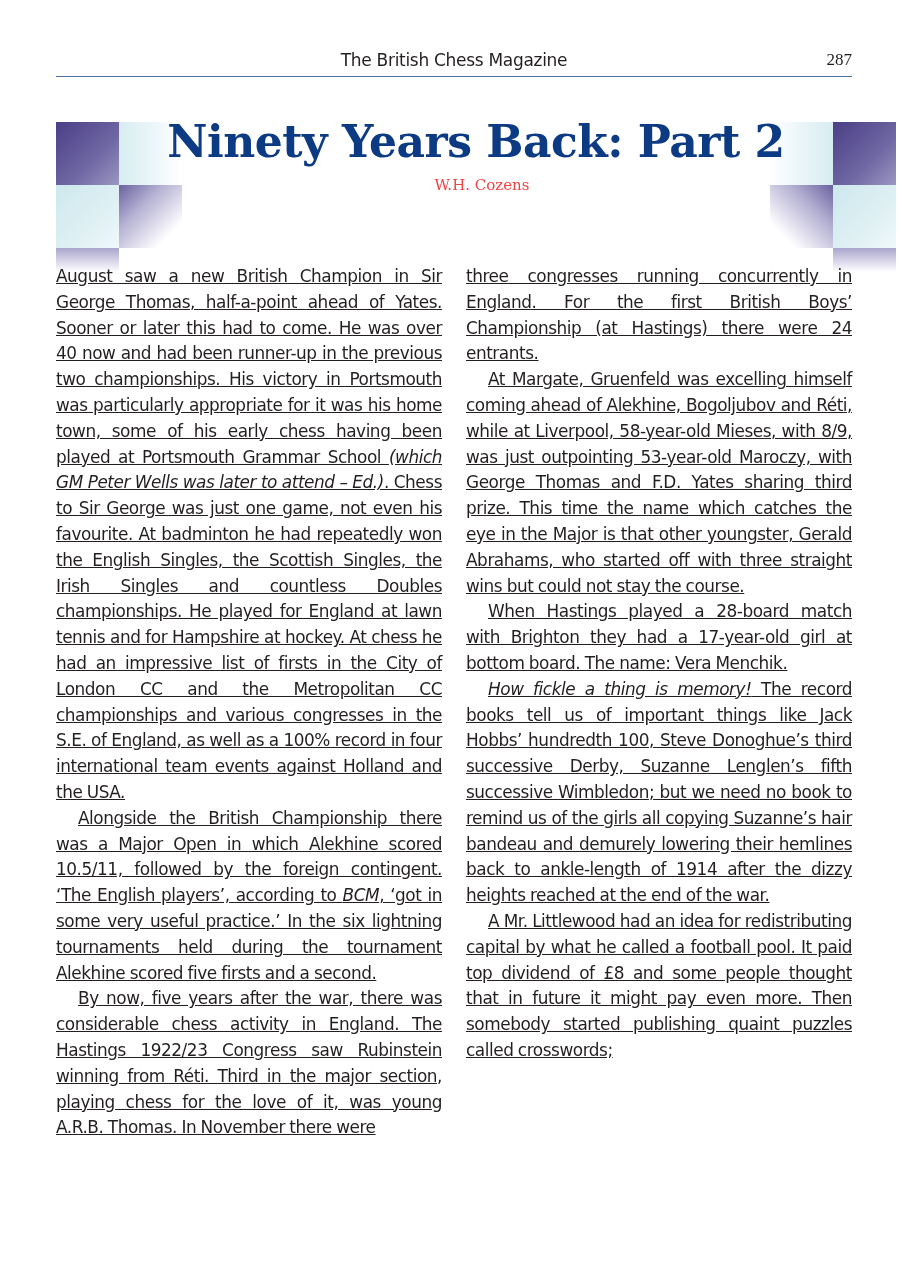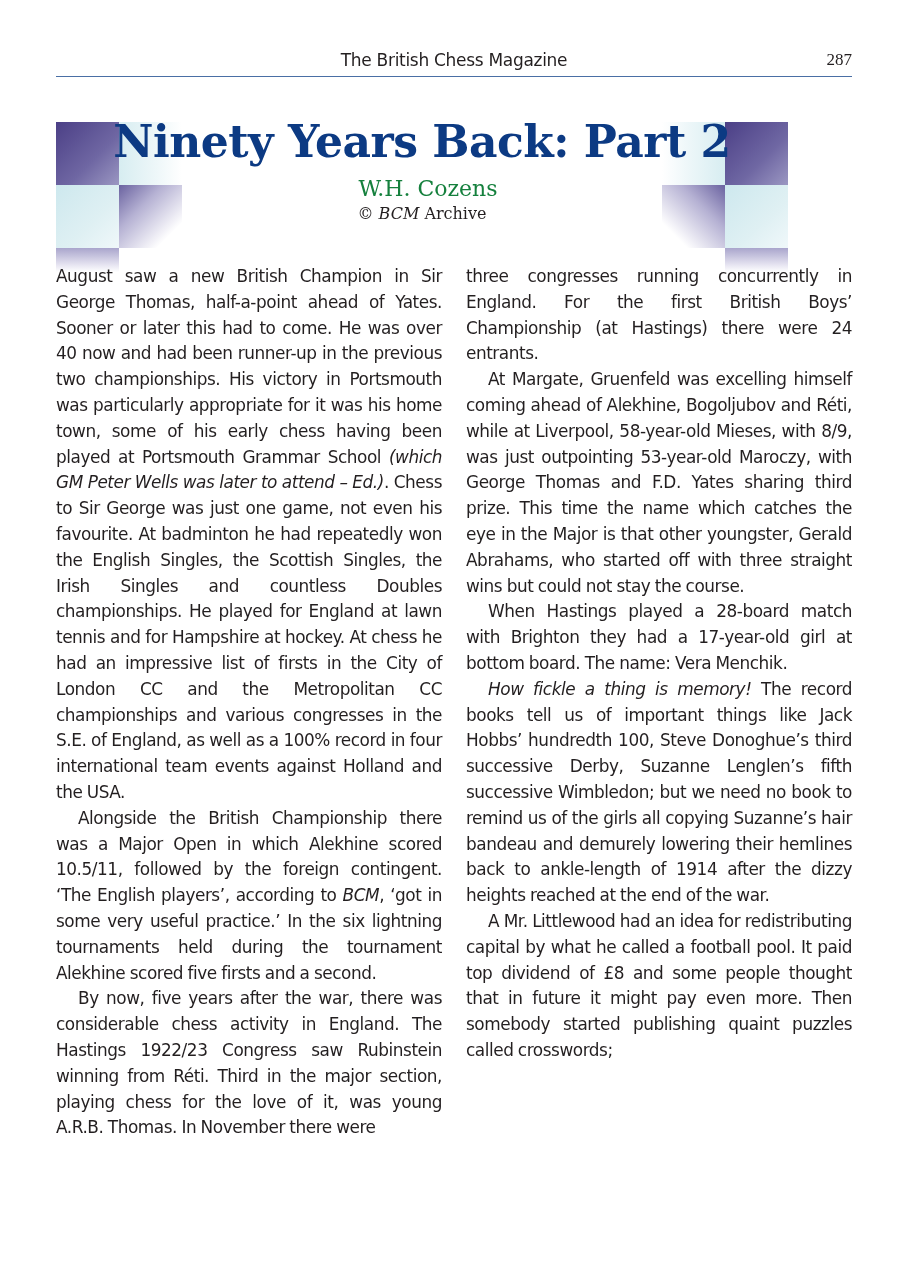--- a/index.html
+++ b/index.html
@@ -10,55 +10,55 @@
   }
   .running-title {
     position: absolute; left: 0; right: 0; top: 6px; text-align: center;
     font-family: "DejaVu Sans", sans-serif; font-size: 17px; color: #231f20;
     letter-spacing: -0.3px;
   }
   .page-number {
     position: absolute; right: 0; top: 6px;
     font-family: Liberation Serif, serif; font-size: 17px; color: #231f20;
   }
-  .banner { position: absolute; left: 56px; top: 122px; width: 732px; height: 150px; }
+  .banner { position: absolute; left: 56px; top: 122px; width: 840px; height: 150px; }
   .sq { position: absolute; width: 63px; height: 63px; }
   .purple { background: linear-gradient(135deg, #4b3f86 0%, #6f67a3 60%, #9b97c2 100%); }
   .cyan { background: linear-gradient(135deg, #cde8ee 0%, #dff0f3 60%, #f0f8fa 100%); }
   .purple-fade-l { background: linear-gradient(135deg, #6a62a0 0%, #b5b1d3 35%, #ffffff 80%); }
   .purple-fade-r { background: linear-gradient(225deg, #6a62a0 0%, #b5b1d3 35%, #ffffff 80%); }
   .cyan-fade-l { background: linear-gradient(90deg, #d7edf1 0%, #eef7f9 60%, #ffffff 100%); }
   .cyan-fade-r { background: linear-gradient(270deg, #d7edf1 0%, #eef7f9 60%, #ffffff 100%); }
   .strip-l { position: absolute; left: 0; top: 126px; width: 63px; height: 24px;
     background: linear-gradient(180deg, #a9a5cc 0%, #e6e4f1 70%, #ffffff 100%); }
   .strip-r { position: absolute; right: 0; top: 126px; width: 63px; height: 24px;
     background: linear-gradient(180deg, #a9a5cc 0%, #e6e4f1 70%, #ffffff 100%); }
   .article-title {
     position: absolute; left: 0; right: 0; top: -6px; text-align: center;
     font-family: "DejaVu Serif", serif; font-weight: bold; font-size: 44px; color: #0c3a83;
     letter-spacing: -0.5px;
   }
   .byline {
     position: absolute; left: 0; right: 0; top: 54px; text-align: center;
-    font-family: "DejaVu Serif", serif; font-size: 22px; color: #15803d; padding-left: 12px;
+    font-family: "DejaVu Serif", serif; font-size: 15px; color: #ef4444; padding-left: 12px;
   }
   .credit {
     position: absolute; left: 0; right: 0; top: 82px; text-align: center;
     font-family: "DejaVu Serif", serif; font-size: 16px; color: #231f20;
   }
   .credit i { font-style: italic; }
   .column {
     position: absolute; top: 264px; width: 386px;
     font-family: "DejaVu Sans", sans-serif; font-size: 16.9px; line-height: 25.8px;
     text-align: justify; color: #231f20; letter-spacing: -0.45px; word-spacing: -0.5px;
     hyphens: manual;
   }
   .col-left { left: 56px; }
   .col-right { left: 466px; }
-  .column p { margin: 0; text-indent: 0; }
+  .column p { margin: 0; text-indent: 0; text-decoration: underline; }
   .column p.indent { text-indent: 22px; }
   .column em { font-style: italic; }
 </style>
 </head>
 <body>
 
 <header class="running-head">
   <div class="running-title">The British Chess Magazine</div>
   <div class="page-number">287</div>
 </header>
@@ -72,25 +72,20 @@
   <div class="strip-l"></div>
 
   <div class="sq purple" style="right:0;top:0;"></div>
   <div class="sq cyan-fade-r" style="right:63px;top:0;"></div>
   <div class="sq cyan" style="right:0;top:63px;"></div>
   <div class="sq purple-fade-r" style="right:63px;top:63px;"></div>
   <div class="strip-r"></div>
 
   <h1 class="article-title" style="margin:0;">Ninety Years Back: Part 2</h1>
   <div class="byline">W.H. Cozens</div>
-  <div class="credit">
-    <span>©</span>
-    <i>BCM</i>
-    <span>Archive</span>
-  </div>
 </section>
 
 <article class="column col-left">
     <p><span>August saw a new British Champion in Sir George Thomas, half-a-point ahead of Yates. Sooner or later this had to come. He was over 40 now and had been runner-up in the previous two championships. His victory in Portsmouth was particularly appropriate for it was his home town, some of his early chess having been played at Portsmouth Grammar School </span><em>(which GM Peter Wells was later to attend – Ed.)</em><span>. Chess to Sir George was just one game, not even his favourite. At badminton he had repeatedly won the English Singles, the Scottish Singles, the Irish Singles and countless Doubles championships. He played for England at lawn tennis and for Hampshire at hockey. At chess he had an impressive list of firsts in the City of London CC and the Metropolitan CC championships and various congresses in the S.E. of England, as well as a 100% record in four international team events against Holland and the USA.</span></p>
     <p class="indent"><span>Alongside the British Championship there was a Major Open in which Alekhine scored 10.5/11, followed by the foreign contingent. ‘The English players’, according to </span><em>BCM</em><span>, ‘got in some very useful practice.’ In the six lightning tournaments held during the tournament Alekhine scored five firsts and a second.</span></p>
     <p class="indent"><span>By now, five years after the war, there was considerable chess activity in England. The Hastings 1922/23 Congress saw Rubinstein winning from Réti. Third in the major section, playing chess for the love of it, was young A.R.B. Thomas. In November there were</span></p>
   </article>
 <article class="column col-right">
     <p><span>three congresses running concurrently in England. For the first British Boys’ Championship (at Hastings) there were 24 entrants.</span></p>
     <p class="indent"><span>At Margate, Gruenfeld was excelling himself coming ahead of Alekhine, Bogoljubov and Réti, while at Liverpool, 58-year-old Mieses, with 8/9, was just outpointing 53-year-old Maroczy, with George Thomas and F.D. Yates sharing third prize. This time the name which catches the eye in the Major is that other youngster, Gerald Abrahams, who started off with three straight wins but could not stay the course.</span></p>

